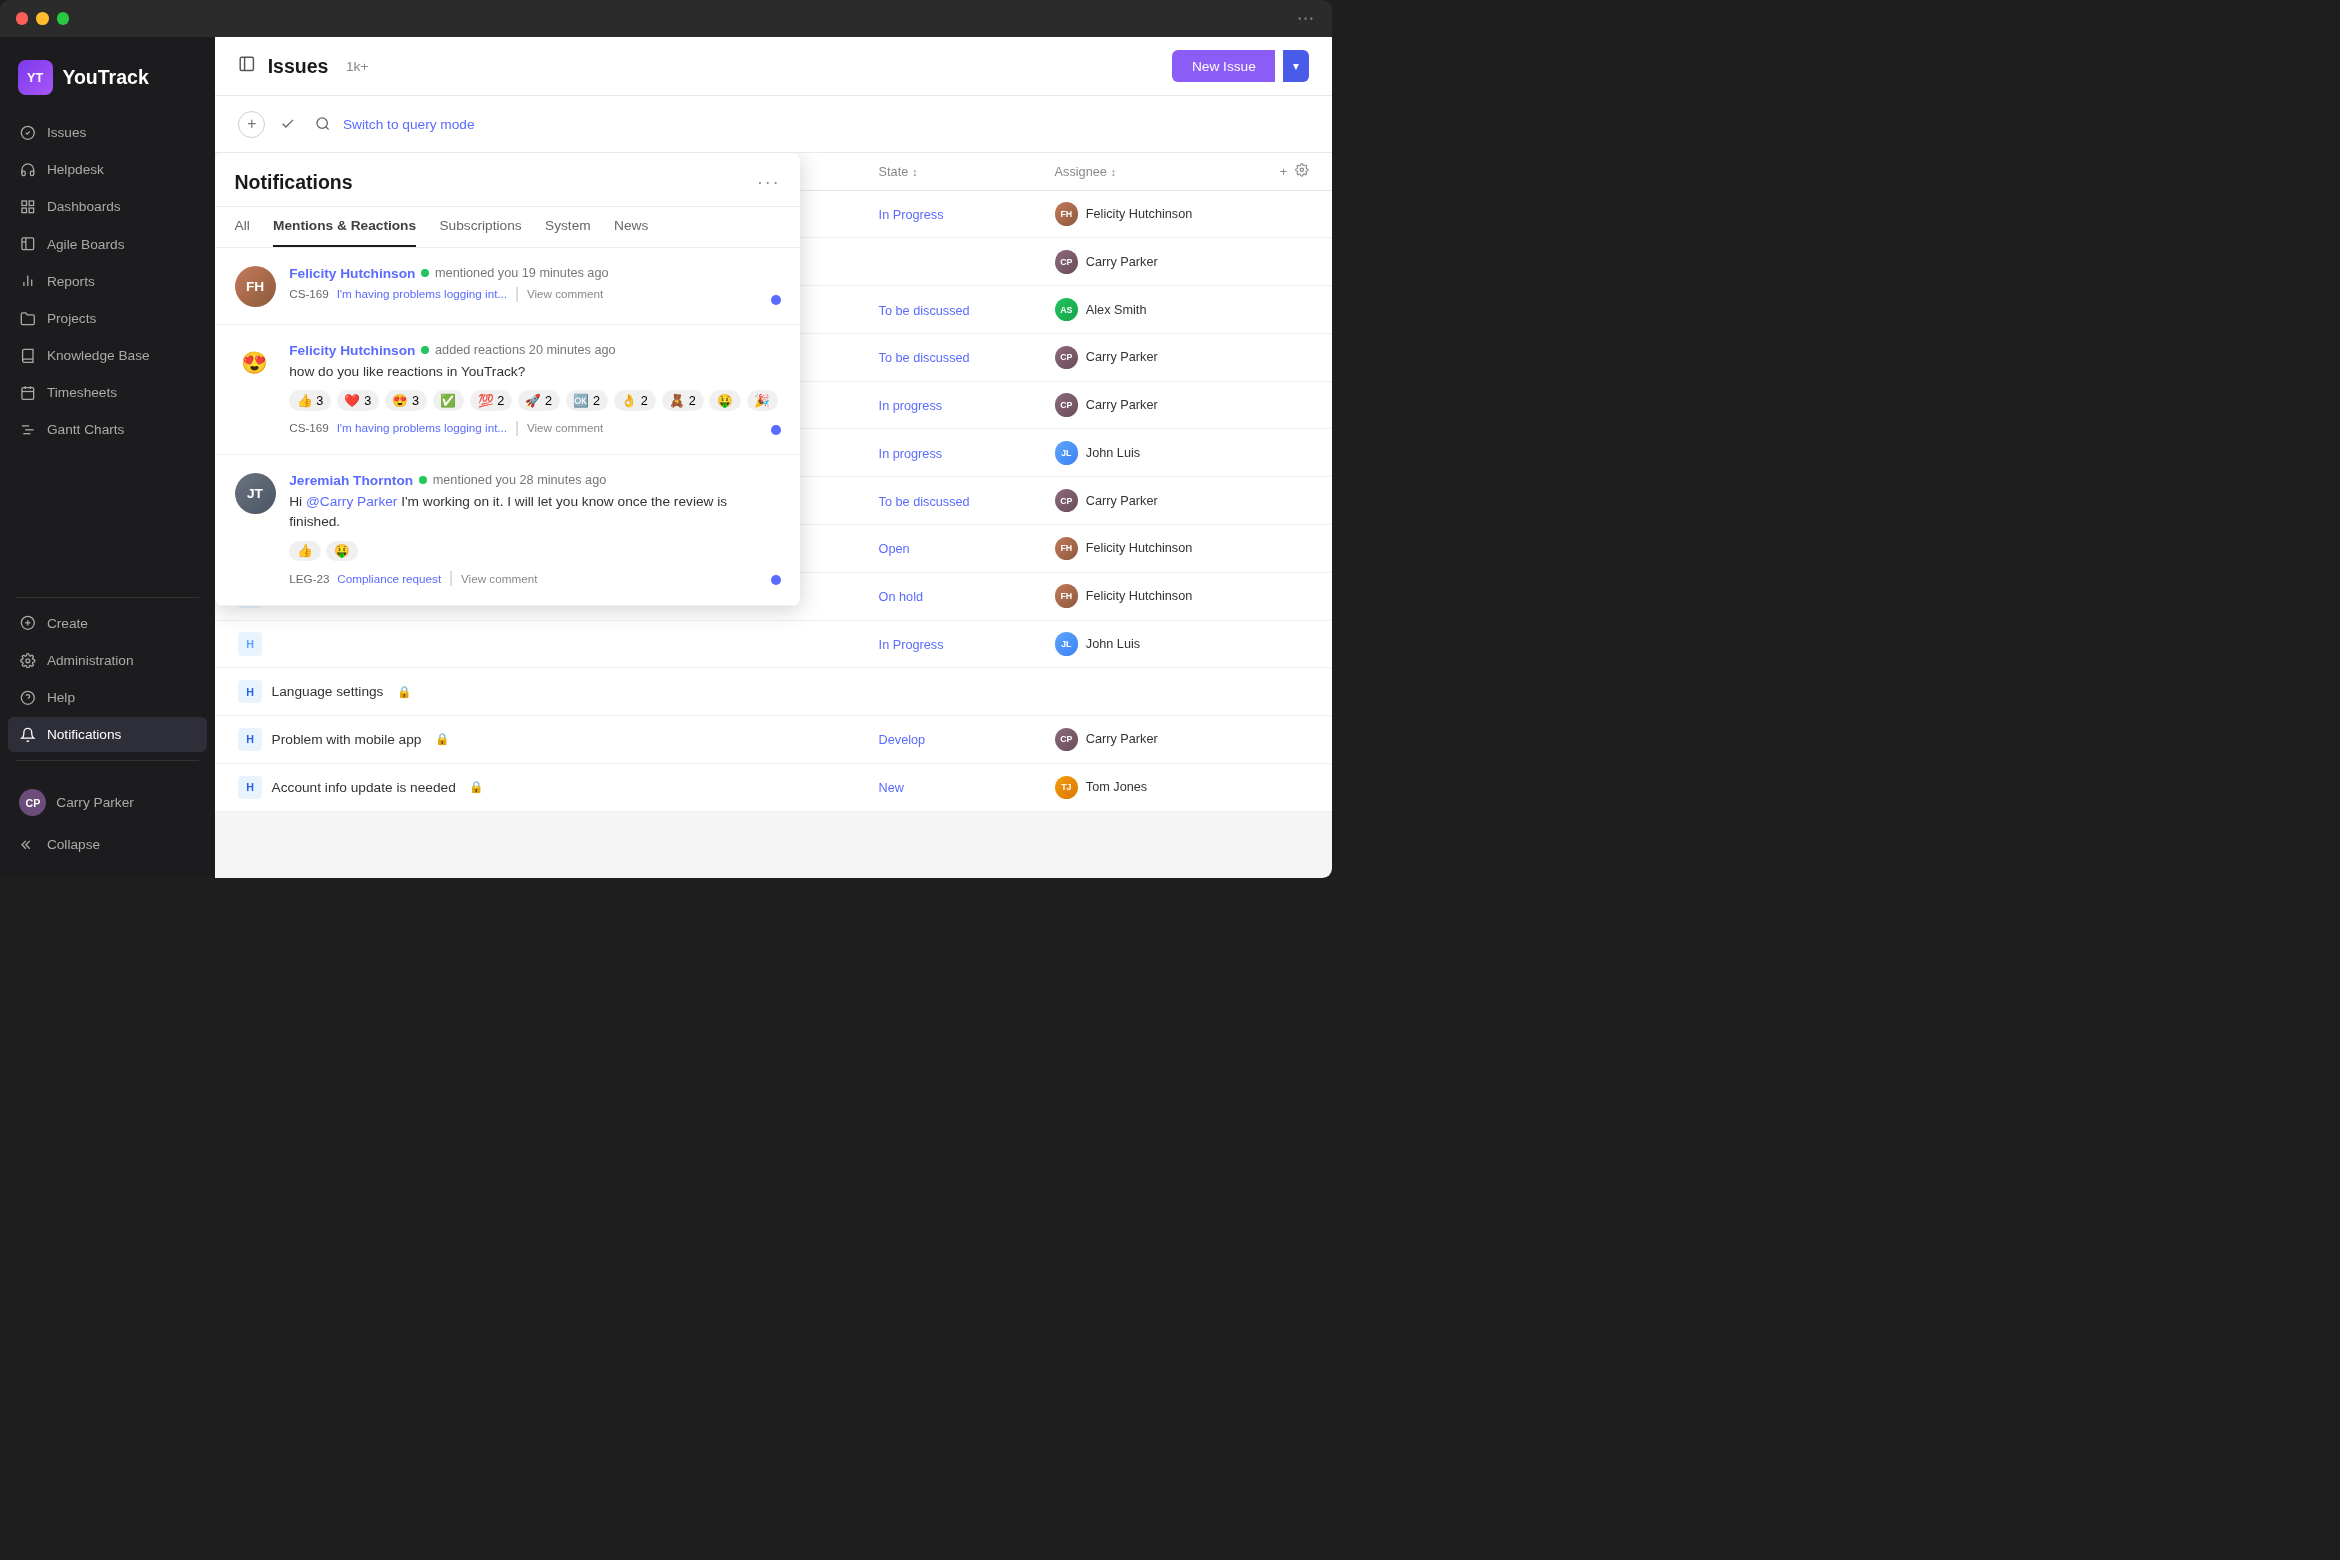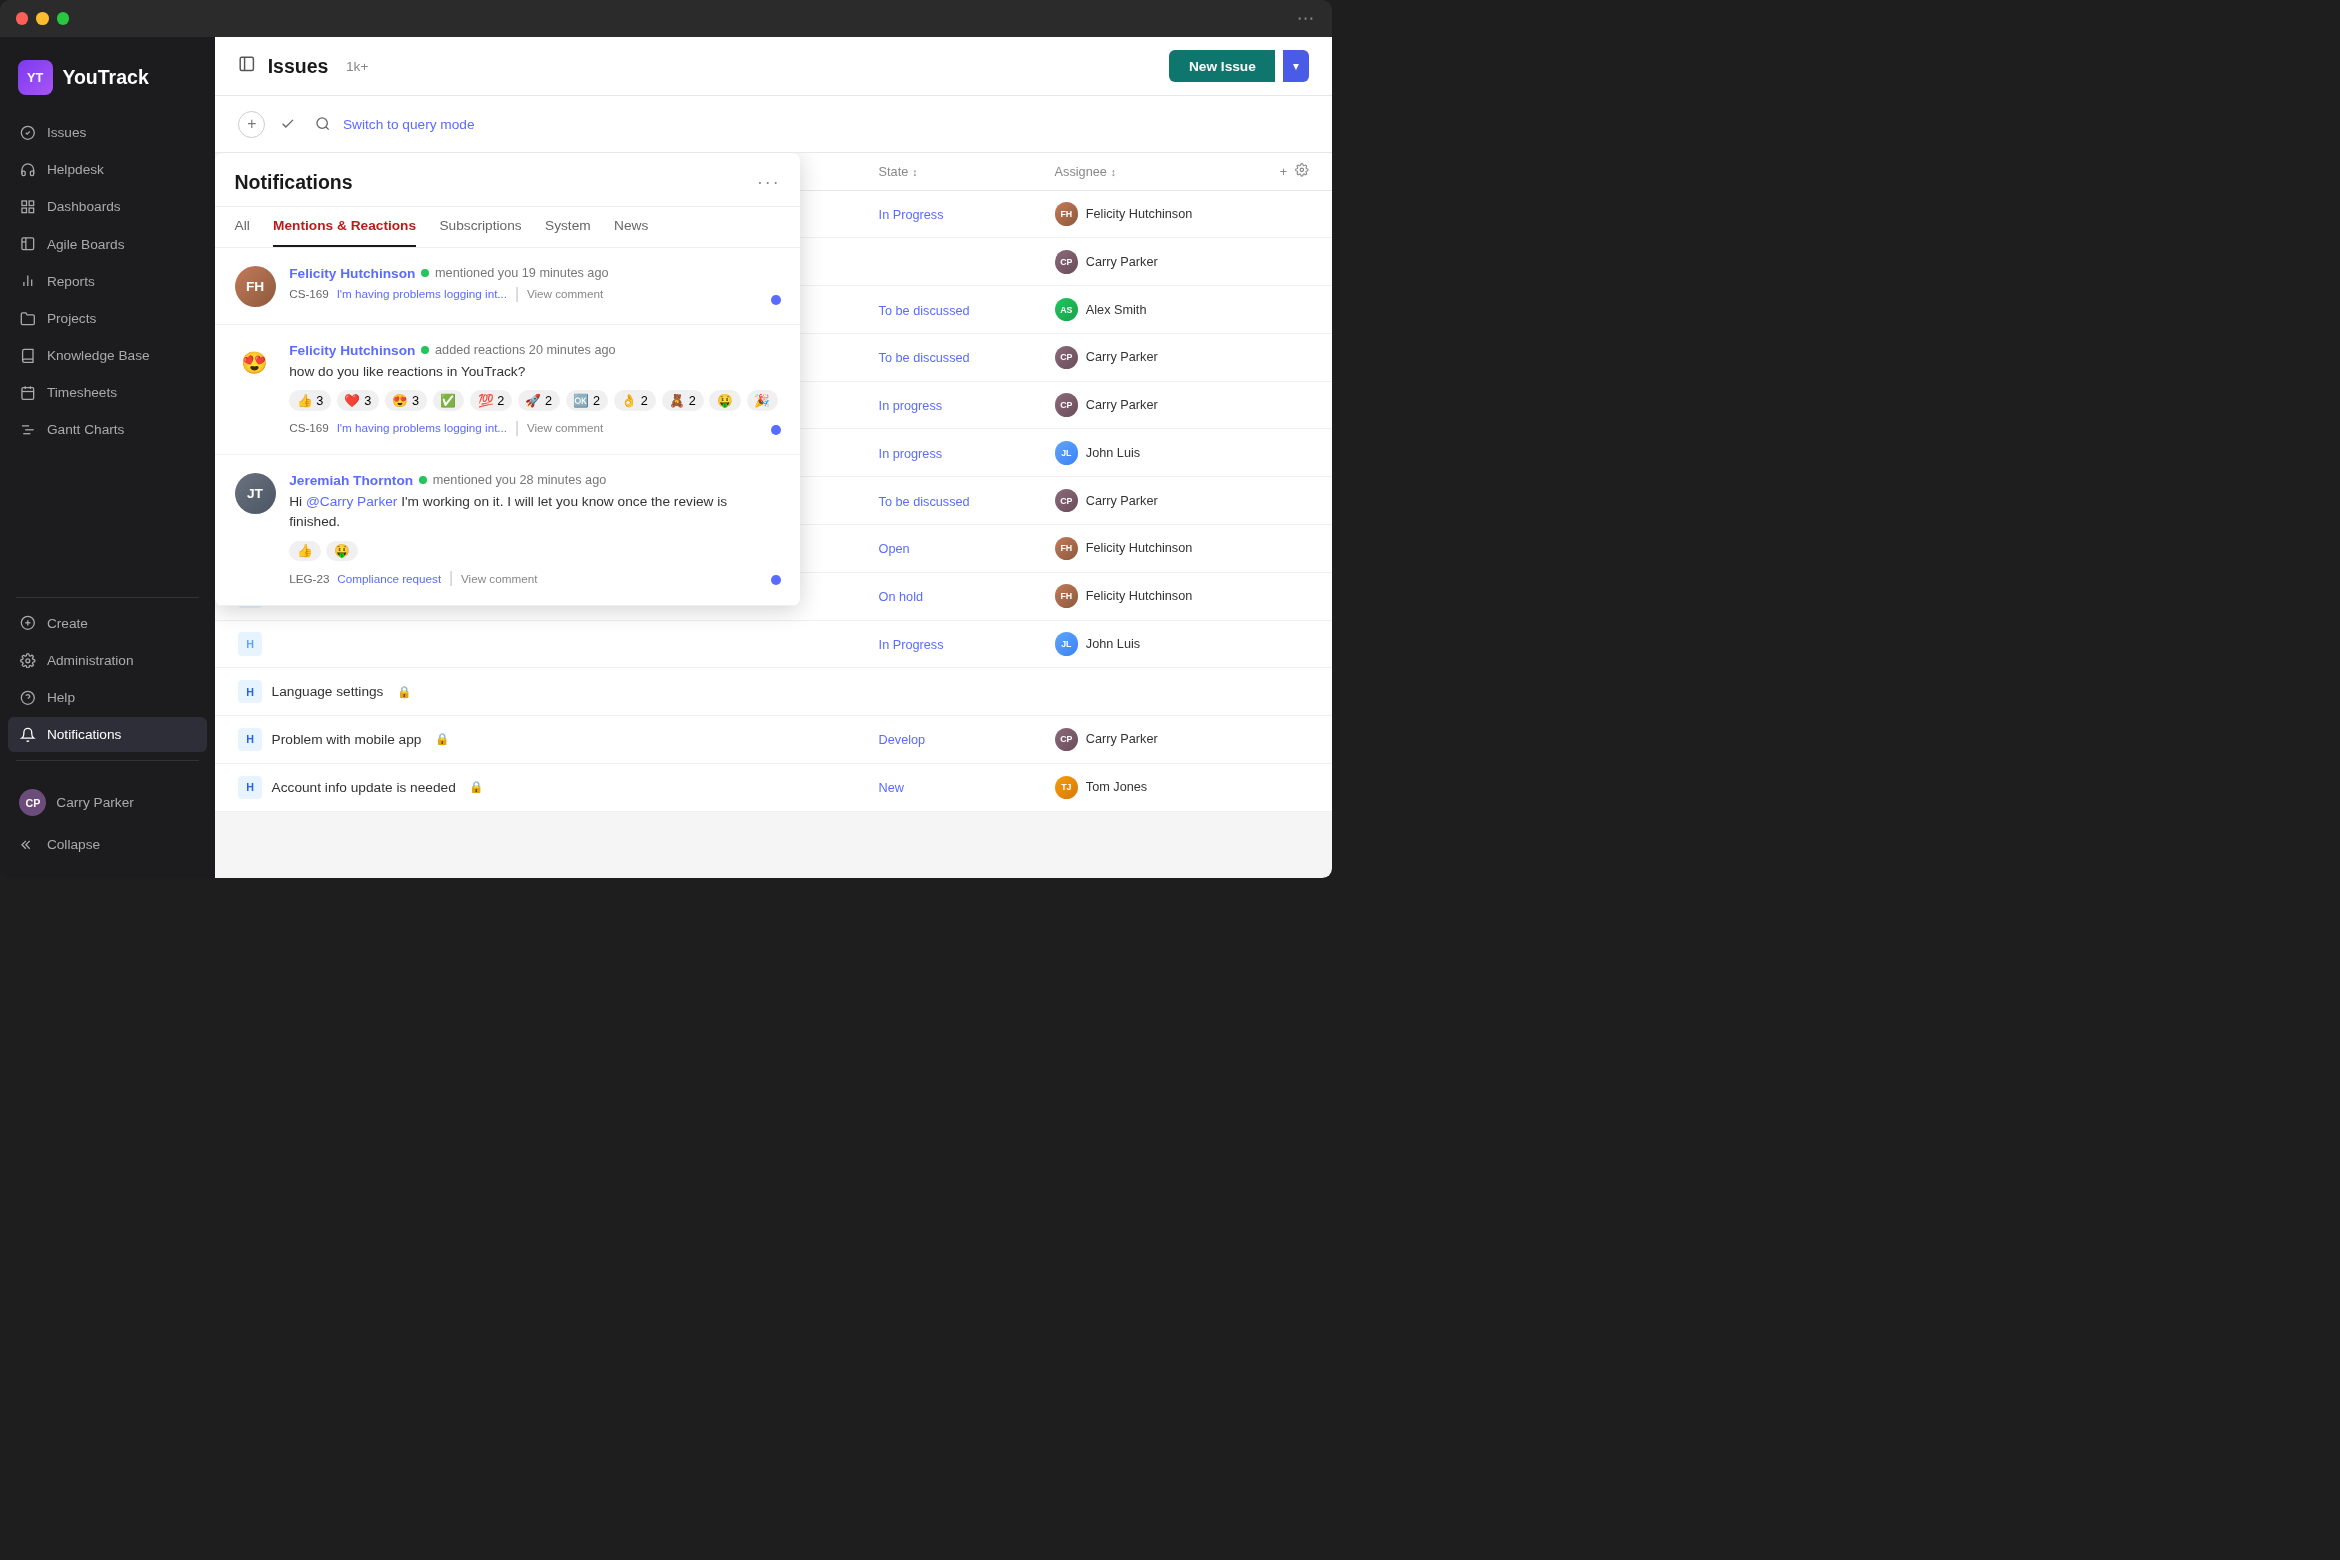--- a/index.html
+++ b/index.html
@@ -157,27 +157,27 @@
       color: #888;
       margin-left: 5.9px;
     }
     .topbar-actions {
       margin-left: auto;
       display: flex;
       gap: 7.8px;
       align-items: center;
     }
     .btn-new-issue {
-      background: #0f766e;
+      background: #8b5cf6;
       color: white;
       border: none;
       padding: 8.8px 19.5px;
       border-radius: 5.9px 0 0 5.9px;
       font-size: 13.7px;
-      font-weight: 700;
+      font-weight: 400;
       cursor: pointer;
     }
     .btn-new-issue-arrow {
       background: #4a5be8;
       color: white;
       border: none;
       padding: 8.8px 9.8px;
       border-radius: 0 5.9px 5.9px 0;
       cursor: pointer;
       font-size: 11.7px;
@@ -272,21 +272,21 @@
       align-items: center;
     }
     .notif-tab {
       padding: 11.7px 0;
       font-size: 13.7px;
       color: #666;
       cursor: pointer;
       border-bottom: 2px solid transparent;
     }
     .notif-tab.active {
-      color: #b91c1c;
+      color: #404040;
       font-weight: 600;
       border-bottom: 2px solid #1a1a1a;
     }
     .notif-list {
       overflow-y: auto;
       max-height: 507px;
     }
     .notif-item {
       display: flex;
       gap: 13.7px;

